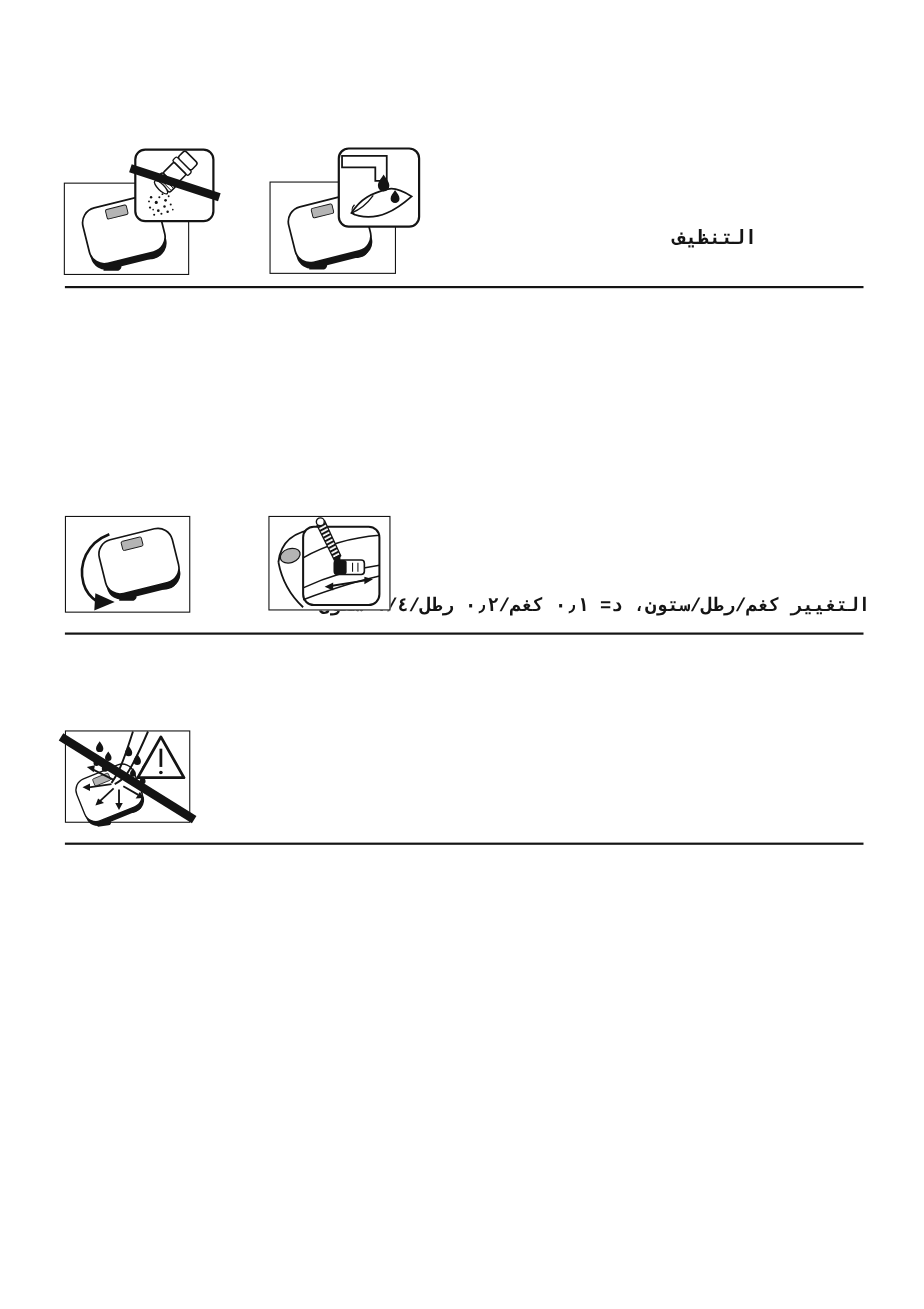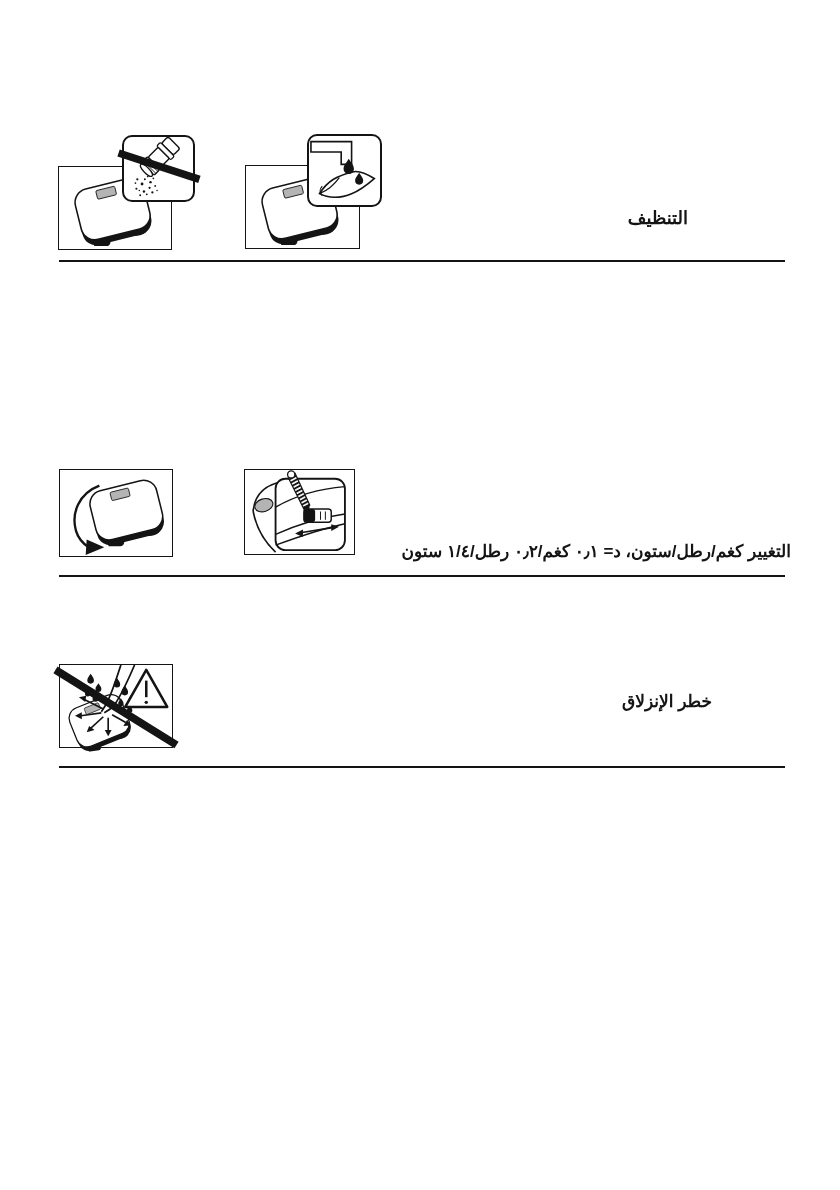--- a/index.html
+++ b/index.html
@@ -1,19 +1,19 @@
 <!DOCTYPE html>
 <html lang="ar"><head>
 <meta charset="utf-8">
 <style>
   html,body{margin:0;padding:0;background:#888;}
   .page{
     position:relative;width:840px;height:1190px;margin:0 auto;
     background:#ffffff;overflow:hidden;
-    font-family:Liberation Sans, sans-serif;color:#141414;
+    font-family:Liberation Mono, monospace;color:#141414;
   }
   .illus-box{
     position:absolute;background:#ffffff;border:1.6px solid #141414;
     box-sizing:border-box;z-index:1;
   }
   .round-box{
     position:absolute;background:#ffffff;border:2.2px solid #141414;
     border-radius:10px;box-sizing:border-box;z-index:2;
   }
   .illus-box svg,.round-box svg{position:absolute;left:0;top:0;width:100%;height:100%;overflow:visible;}
@@ -188,17 +188,16 @@
       </g>
       <g>
         <path d="M88,5 L109.5,43 L66.5,43 Z" fill="#ffffff" stroke="#141414" stroke-width="2.6" stroke-linejoin="round"></path>
         <line x1="88" y1="16" x2="88" y2="33" stroke="#141414" stroke-width="2.6"></line>
         <circle cx="88" cy="38.2" r="1.7" fill="#141414"></circle>
       </g>
       <line x1="-5" y1="5" x2="119" y2="82" stroke="#141414" stroke-width="8"></line>
     </svg>
   </div>
 
-  <div class="heading" id="h-slip">خطر الإنزلاق</div>
 
   <div class="rule" style="top:766px;"></div>
 
 </div>
 
 </body></html>

